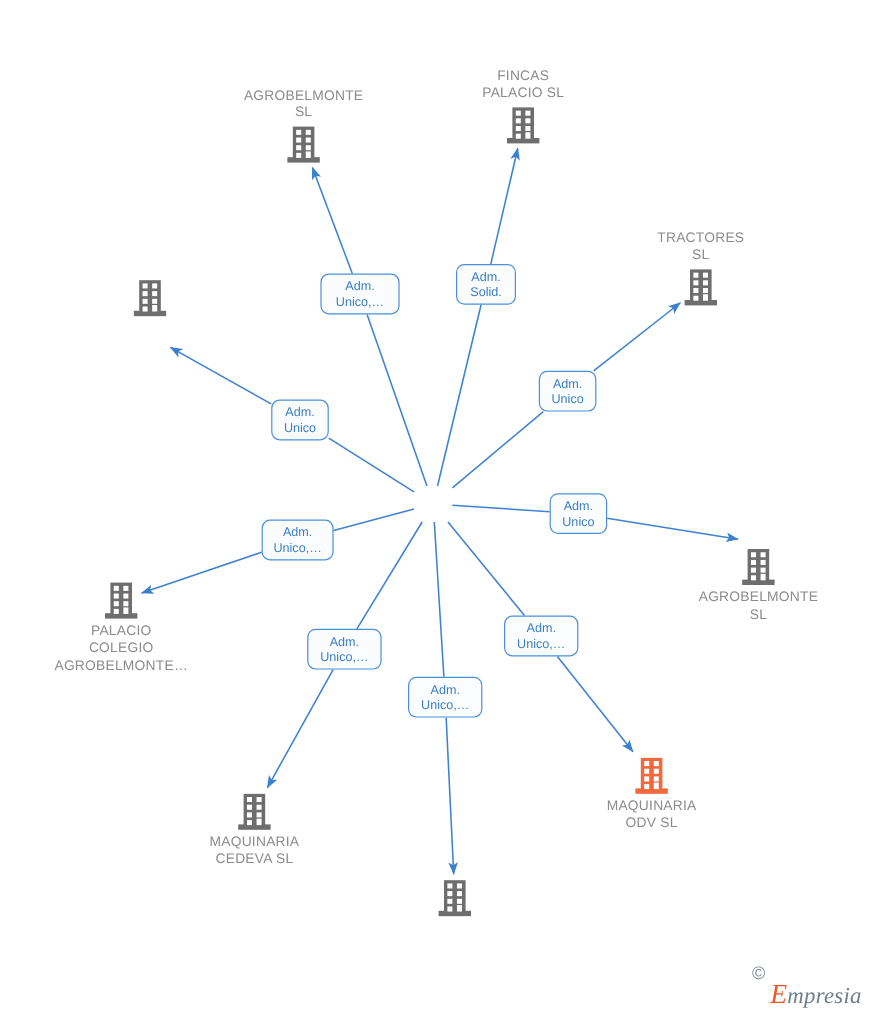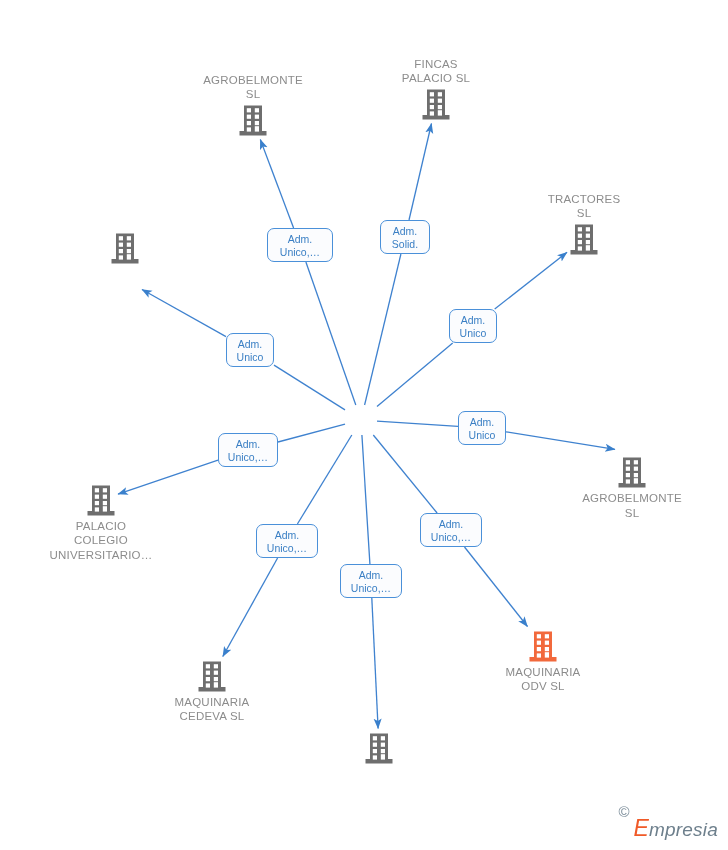--- a/index.html
+++ b/index.html
@@ -69,21 +69,21 @@
     align-items: center;
     gap: 4px;
     z-index: 6;
     user-select: none;
   }
   .watermark .copy {
     font-size: 15px;
     color: #7a8c99;
   }
   .watermark .brand {
-    font-family: Liberation Sans, sans-serif;
+    font-family: Liberation Serif, serif;
     font-style: italic;
     font-size: 19px;
     color: #6d7f8c;
     letter-spacing: 0.2px;
     margin-top: 35px;
   }
   .watermark .brand .e {
     color: #f05a28;
     font-size: 23px;
   }
@@ -221,21 +221,21 @@
               <rect x="7.8" y="9.6" width="4.2" height="4.2"></rect>
               <rect x="15.8" y="9.6" width="4.2" height="4.2"></rect>
               <rect x="7.8" y="16" width="4.2" height="4.2"></rect>
               <rect x="15.8" y="16" width="4.2" height="4.2"></rect>
               <rect x="7.8" y="22.4" width="4.2" height="4.2"></rect>
               <rect x="15.8" y="21.2" width="4.2" height="5.4"></rect>
             </g>
           </svg></span>
         <span class="caption">PALACIO
 COLEGIO
-UNIVERSITARIO…</span>
+AGROBELMONTE…</span>
       </div>
       <div class="node cap-below" style="left: 543px; top: 630.5px;">
         <span class="glyph"><svg width="28" height="31" viewBox="0 0 28 31">
             <rect x="5" y="0.5" width="18" height="26" fill="#f2693c"></rect>
             <rect x="0.5" y="26" width="27" height="4.5" fill="#f2693c"></rect>
             <g fill="#ffffff">
               <rect x="7.8" y="3.2" width="4.2" height="4.2"></rect>
               <rect x="15.8" y="3.2" width="4.2" height="4.2"></rect>
               <rect x="7.8" y="9.6" width="4.2" height="4.2"></rect>
               <rect x="15.8" y="9.6" width="4.2" height="4.2"></rect>

